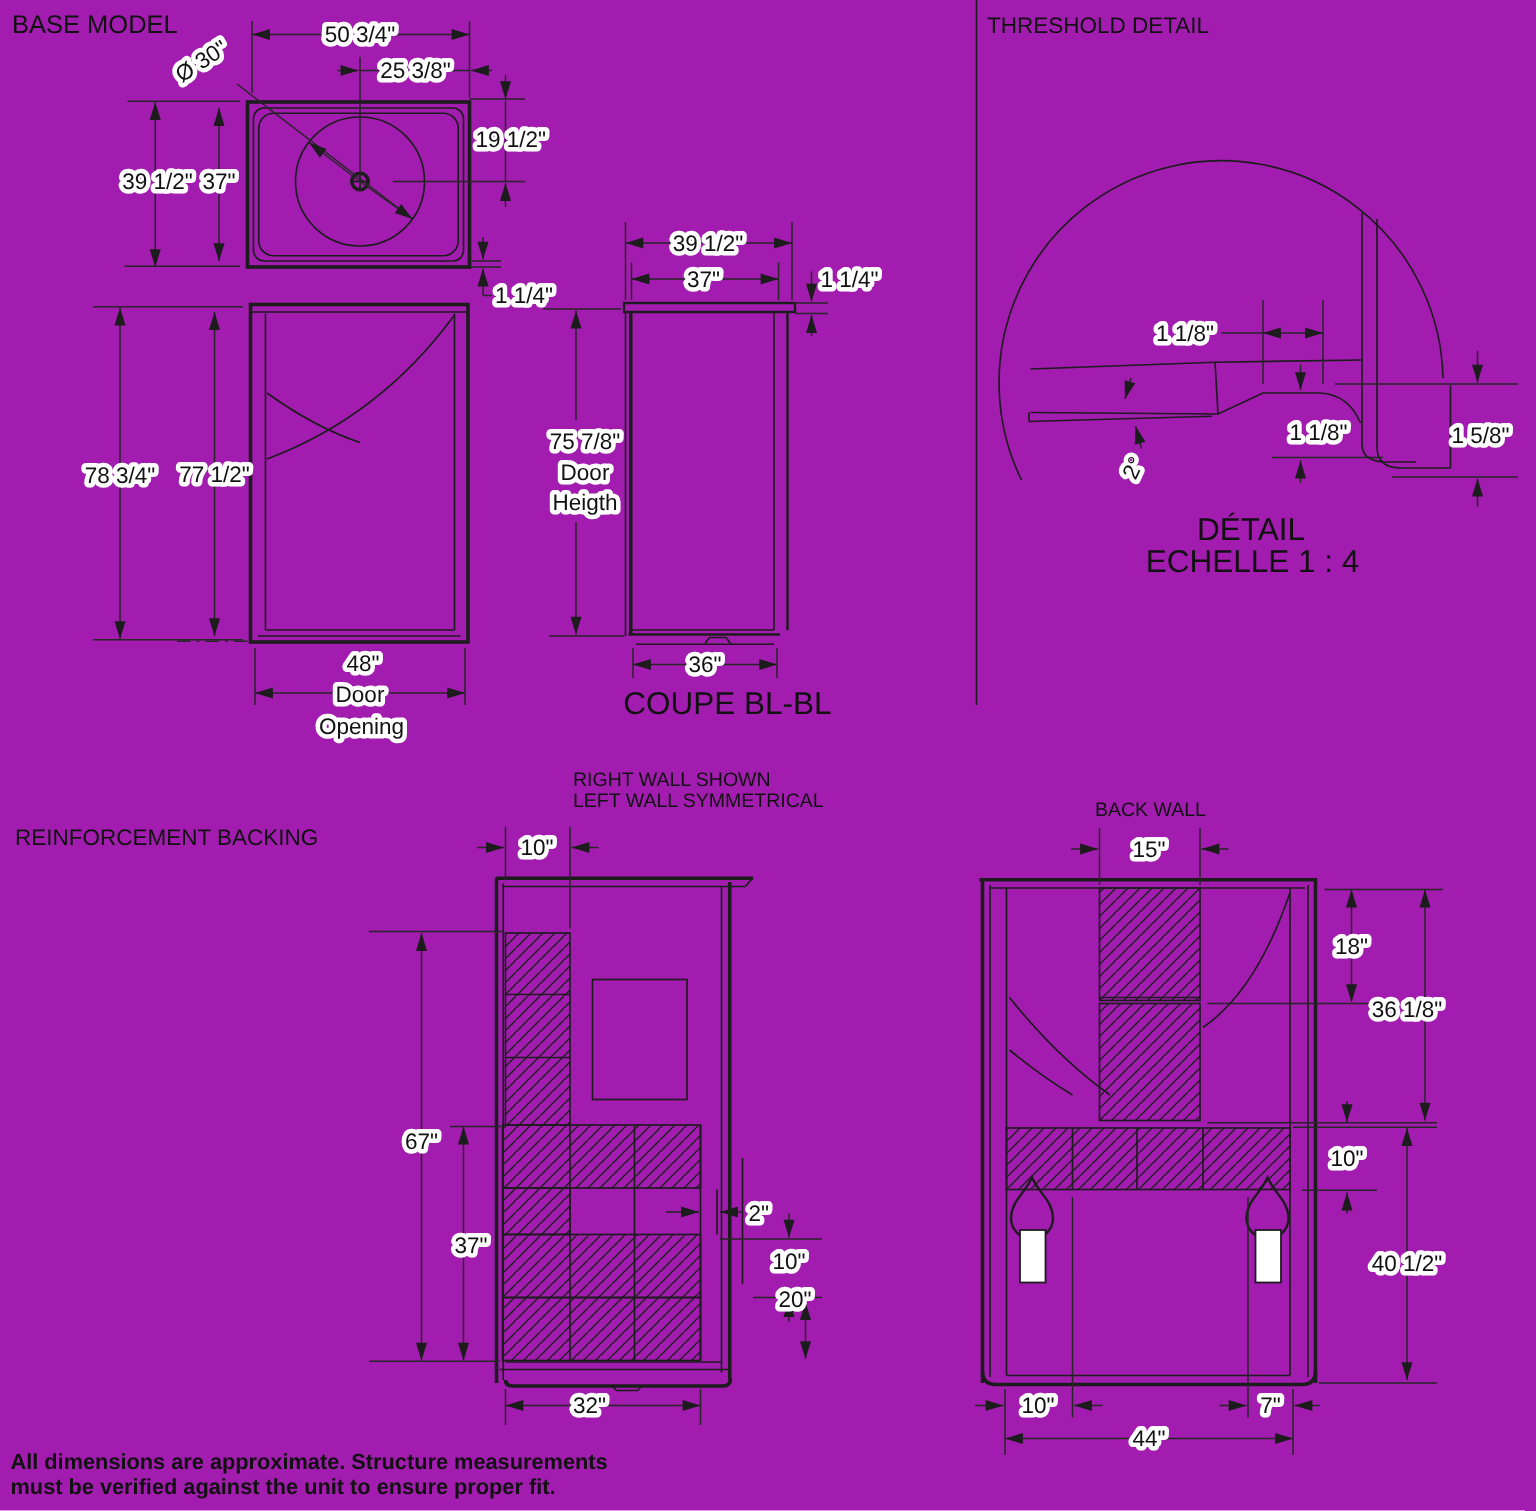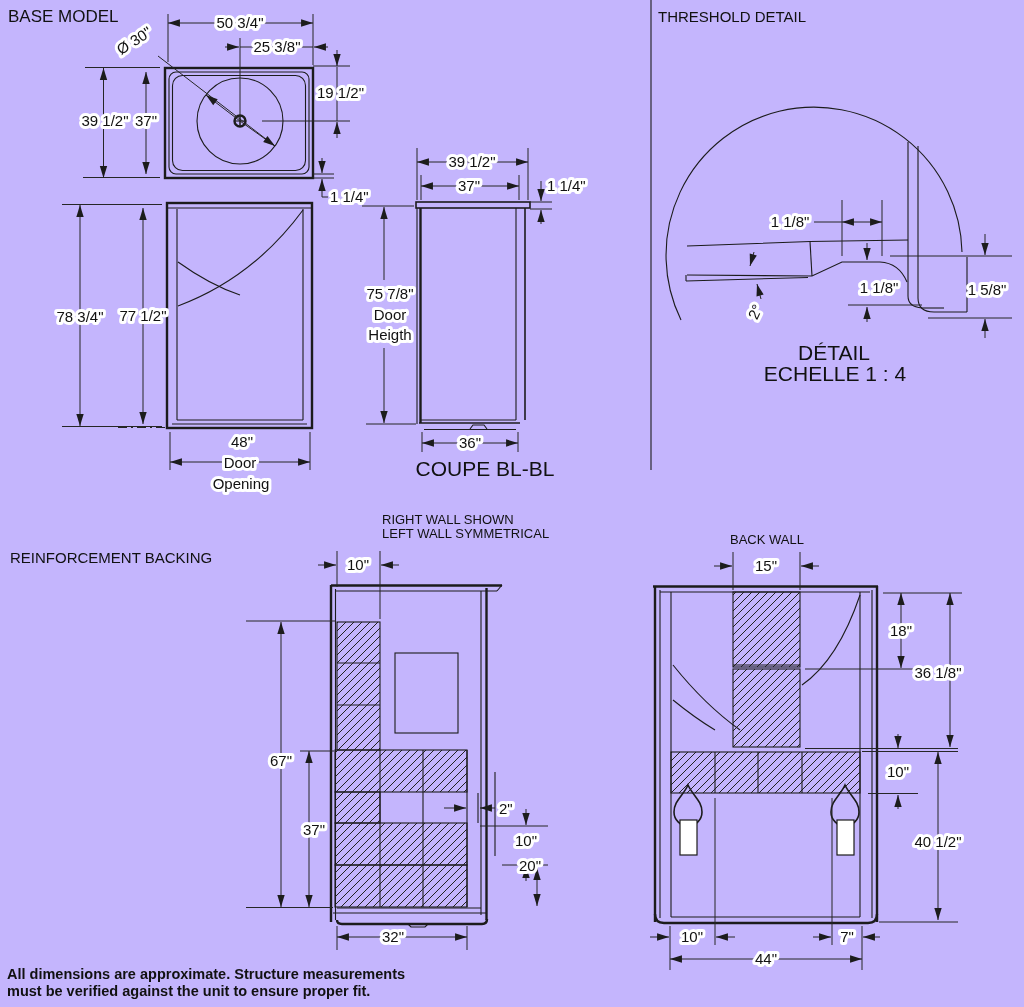--- a/index.html
+++ b/index.html
@@ -1,16 +1,16 @@
 <!DOCTYPE html>
 <html><head>
 <meta charset="utf-8">
 <style>
   html,body{margin:0;padding:0;background:#fff;}
-  .canvas{position:relative;width:1024px;height:1007px;background:#c4b5fd;overflow:hidden;}
+  .canvas{position:relative;width:1024px;height:1007px;background:#a21caf;overflow:hidden;}
   svg{display:block;}
   svg .ln{stroke:#1c1c1c;fill:none;stroke-width:1.1;}
   svg .o2{stroke-width:2.4;}
   svg .o15{stroke-width:1.6;}
   svg .dm{stroke:#262626;fill:none;stroke-width:1;}
   svg .hz{fill:url(#hp);stroke:#1c1c1c;stroke-width:1.1;}
   svg .wht{fill:#fff;stroke:#1c1c1c;stroke-width:1.2;}
   text{font-family:"Liberation Sans",sans-serif;fill:#111;}
   text.t{font-size:15px;text-anchor:middle;stroke:#fff;stroke-width:6px;paint-order:stroke;stroke-linejoin:round;}
   text.ts{font-size:15px;text-anchor:start;stroke:#fff;stroke-width:6px;paint-order:stroke;stroke-linejoin:round;}

